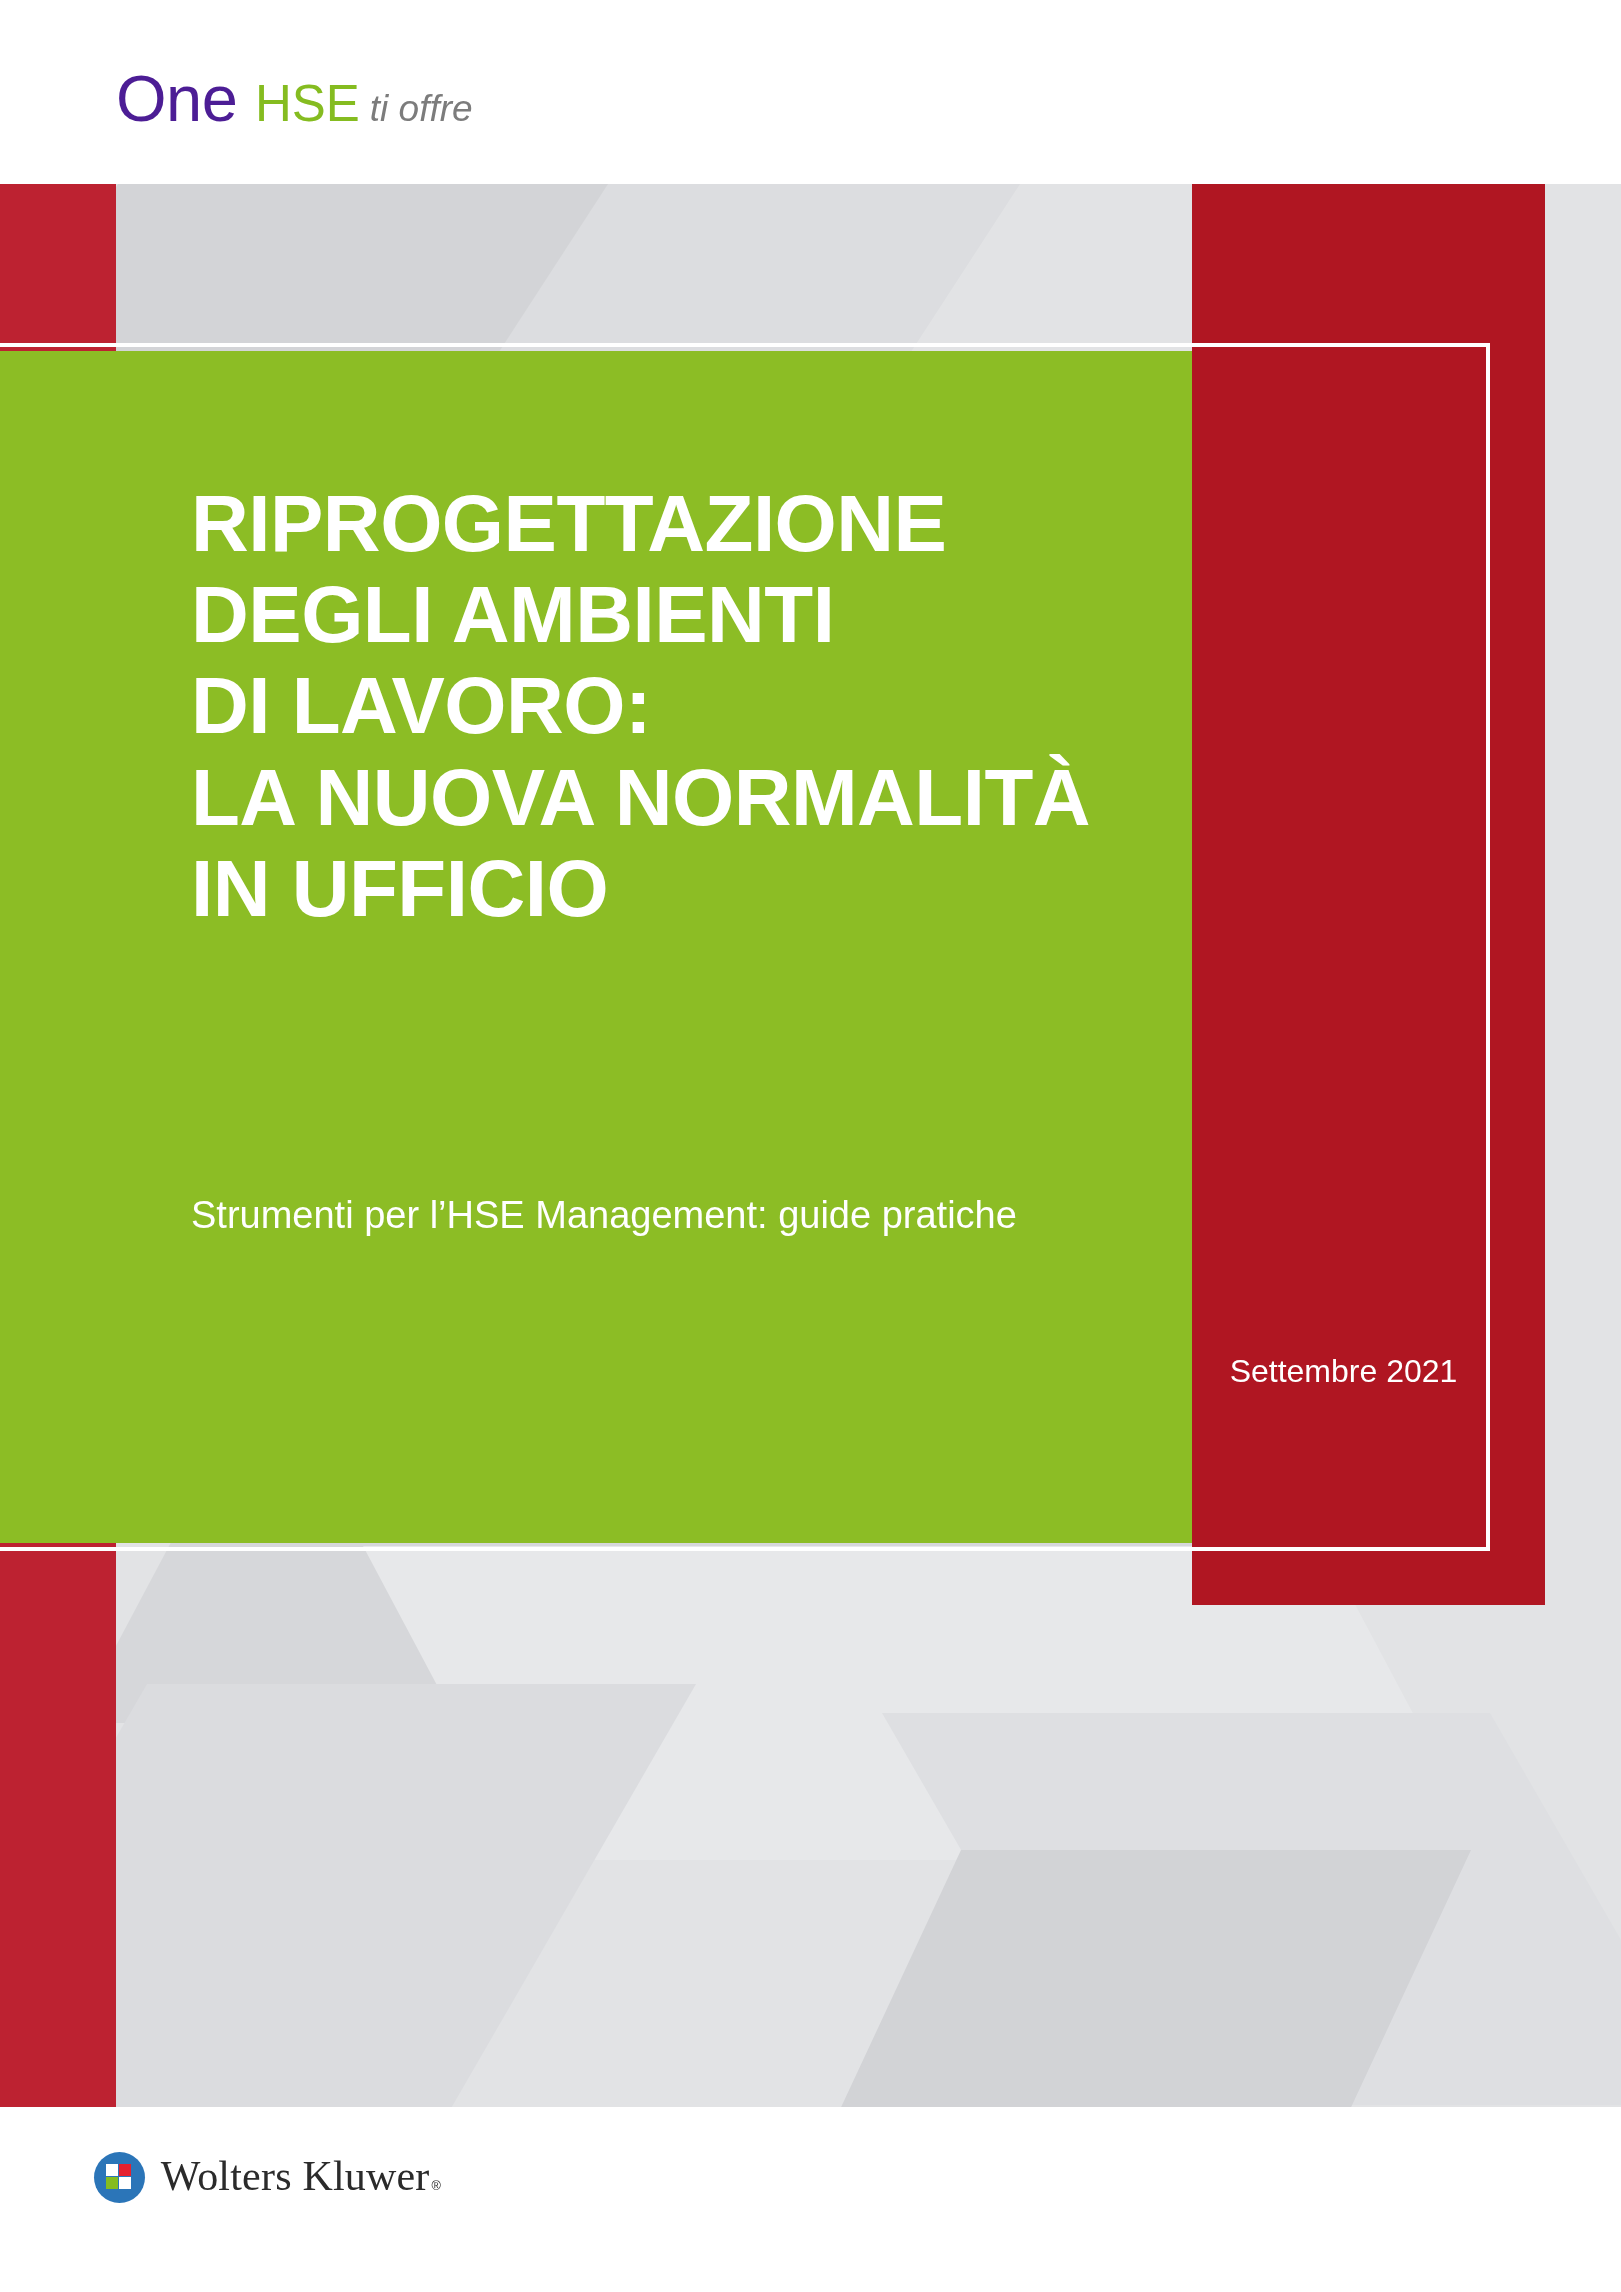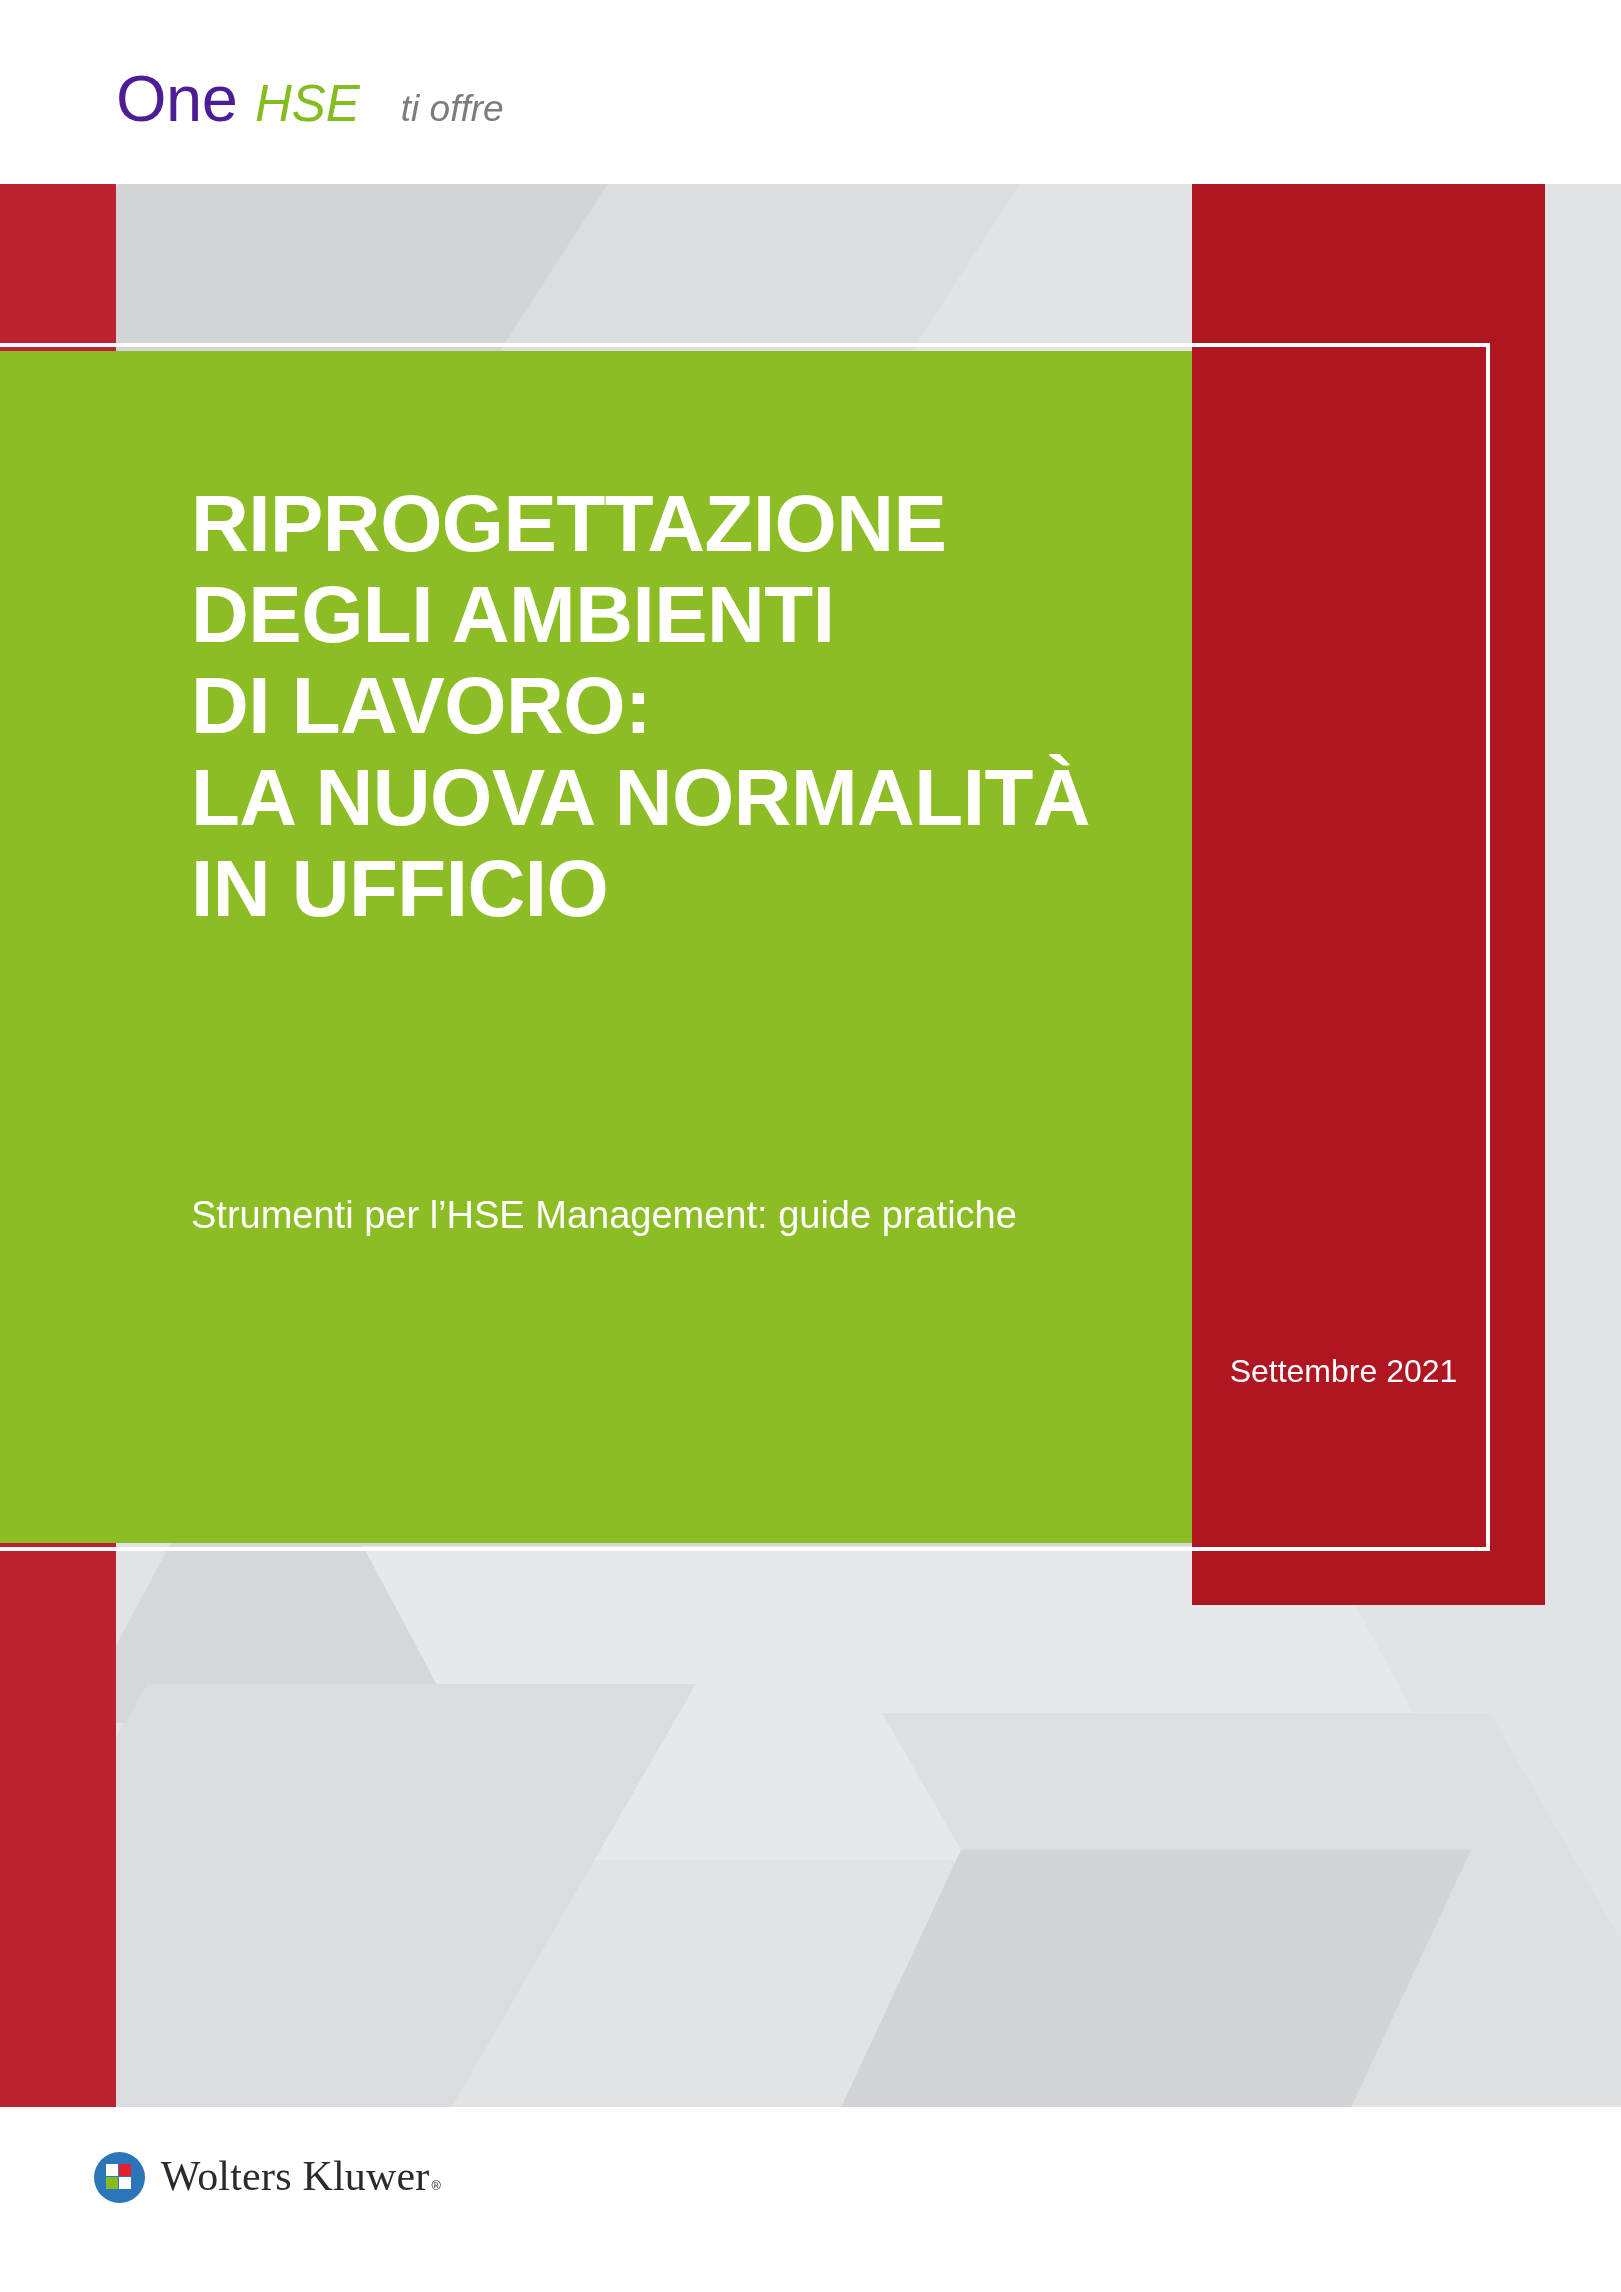--- a/index.html
+++ b/index.html
@@ -33,27 +33,26 @@
     font-weight: 400;
     color: #4c1d95;
     letter-spacing: -0.5px;
   }
   .brand-hse {
     font-size: 51px;
     font-weight: 400;
     color: #85bc20;
     margin-left: 17.6px;
     letter-spacing: 0px;
-    font-style: italic;
   }
   .brand-tag {
     font-size: 37px;
     font-style: italic;
     color: #7c7c7c;
-    margin-left: 41px;
+    margin-left: 10px;
   }
 
   
   .art {
     position: absolute;
     left: 0;
     top: 184px;
     width: 1621px;
     height: 1923px;
     overflow: hidden;

